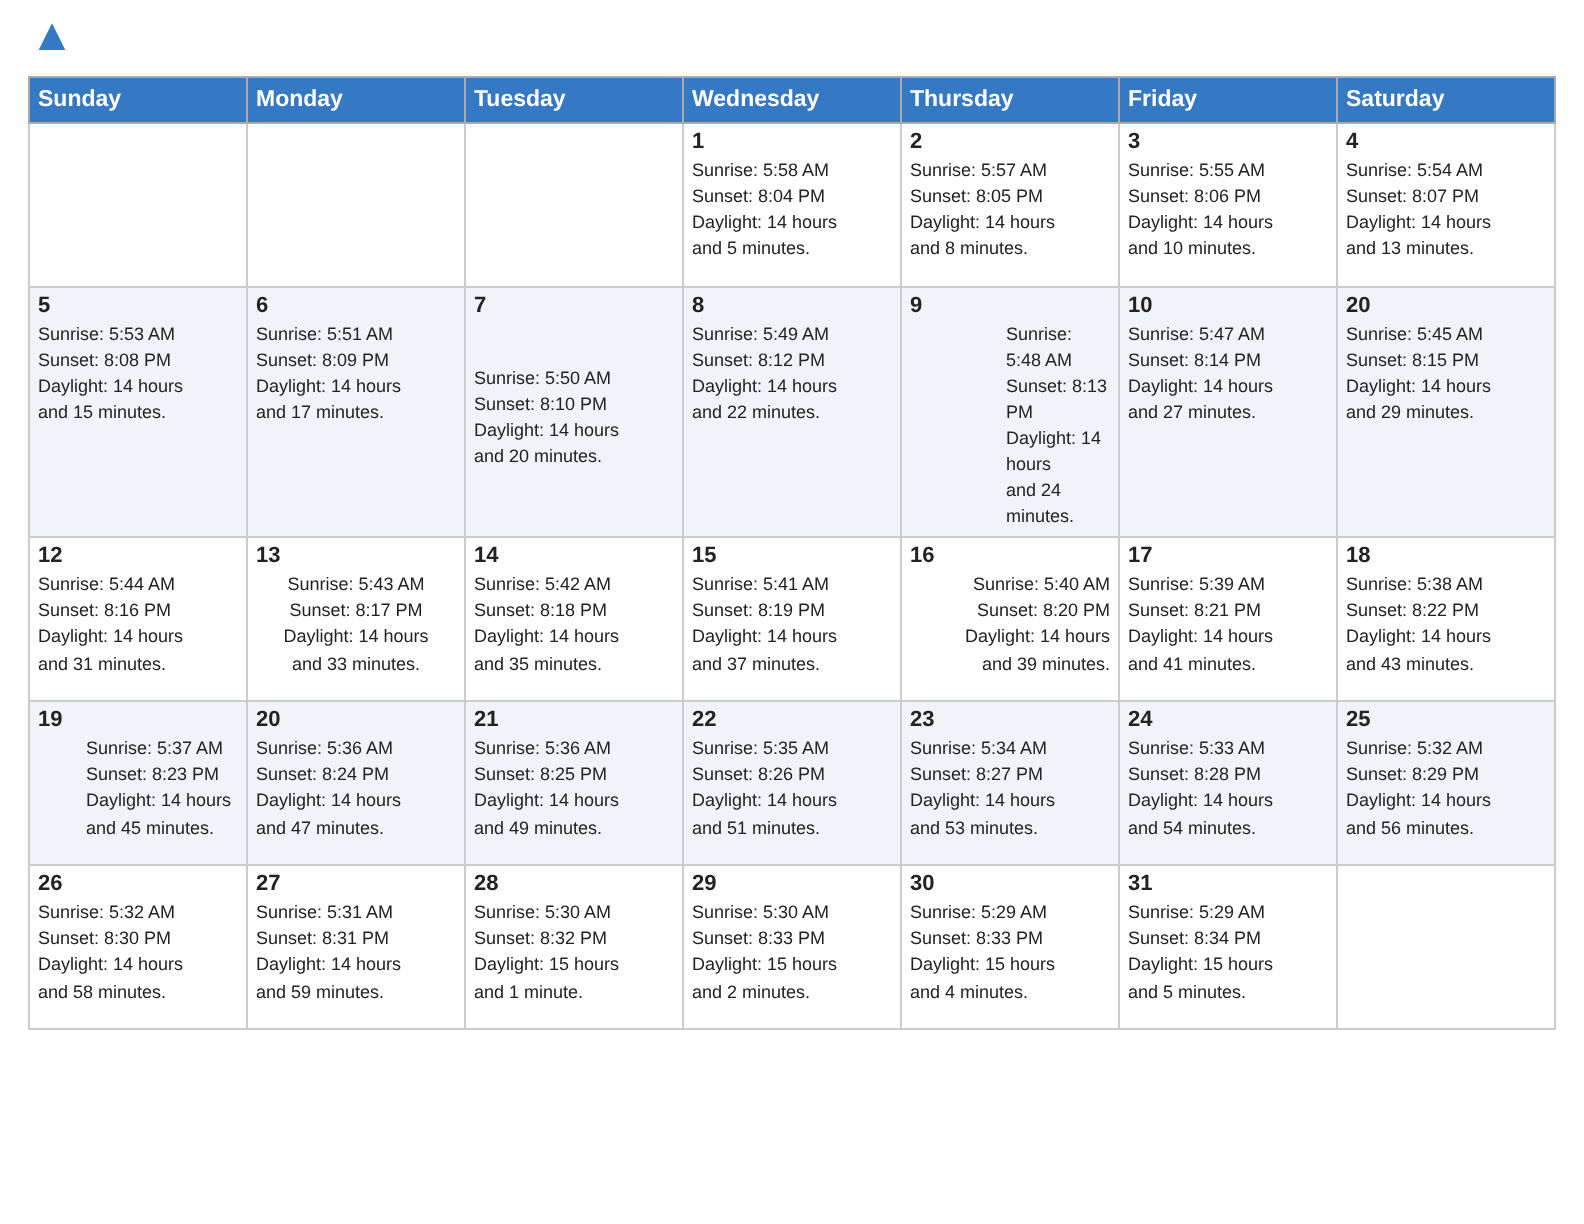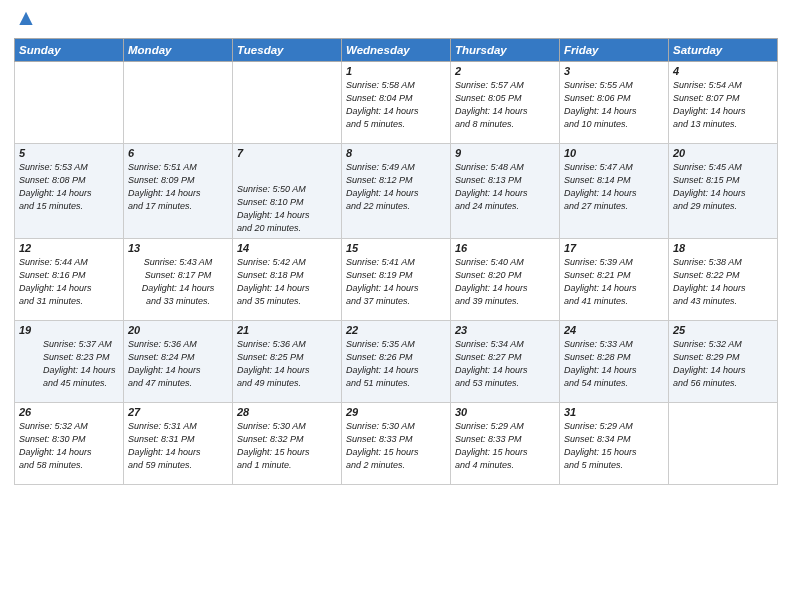--- a/index.html
+++ b/index.html
@@ -49,21 +49,20 @@
     }
     .title-block h2 {
       font-size: 14px;
       font-weight: normal;
       color: #555;
     }
     table {
       width: 100%;
       border-collapse: collapse;
       table-layout: fixed;
-      font-style: italic;
     }
     thead tr {
       background-color: #3579c4;
       color: white;
     }
     thead th {
       padding: 5px 4px;
       font-size: 11.5px;
       font-weight: bold;
       text-align: left;
@@ -183,21 +182,21 @@
           </td>
           <td>
             <div class="day-num">8</div>
             <div class="day-info" style="white-space: pre-line;">Sunrise: 5:49 AM
 Sunset: 8:12 PM
 Daylight: 14 hours
 and 22 minutes.</div>
           </td>
           <td>
             <div class="day-num">9</div>
-            <div class="day-info" style="white-space: pre-line;">Sunrise: 5:48 AM
+            <div class="day-info" style="white-space: pre-line; margin-left: 48px;">Sunrise: 5:48 AM
 Sunset: 8:13 PM
 Daylight: 14 hours
 and 24 minutes.</div>
           </td>
           <td>
             <div class="day-num">10</div>
             <div class="day-info" style="white-space: pre-line;">Sunrise: 5:47 AM
 Sunset: 8:14 PM
 Daylight: 14 hours
 and 27 minutes.</div>
@@ -234,21 +233,21 @@
           </td>
           <td>
             <div class="day-num">15</div>
             <div class="day-info" style="white-space: pre-line;">Sunrise: 5:41 AM
 Sunset: 8:19 PM
 Daylight: 14 hours
 and 37 minutes.</div>
           </td>
           <td>
             <div class="day-num">16</div>
-            <div class="day-info" style="white-space: pre-line;">Sunrise: 5:40 AM
+            <div class="day-info" style="white-space: pre-line; text-align: right;">Sunrise: 5:40 AM
 Sunset: 8:20 PM
 Daylight: 14 hours
 and 39 minutes.</div>
           </td>
           <td>
             <div class="day-num">17</div>
             <div class="day-info" style="white-space: pre-line;">Sunrise: 5:39 AM
 Sunset: 8:21 PM
 Daylight: 14 hours
 and 41 minutes.</div>

